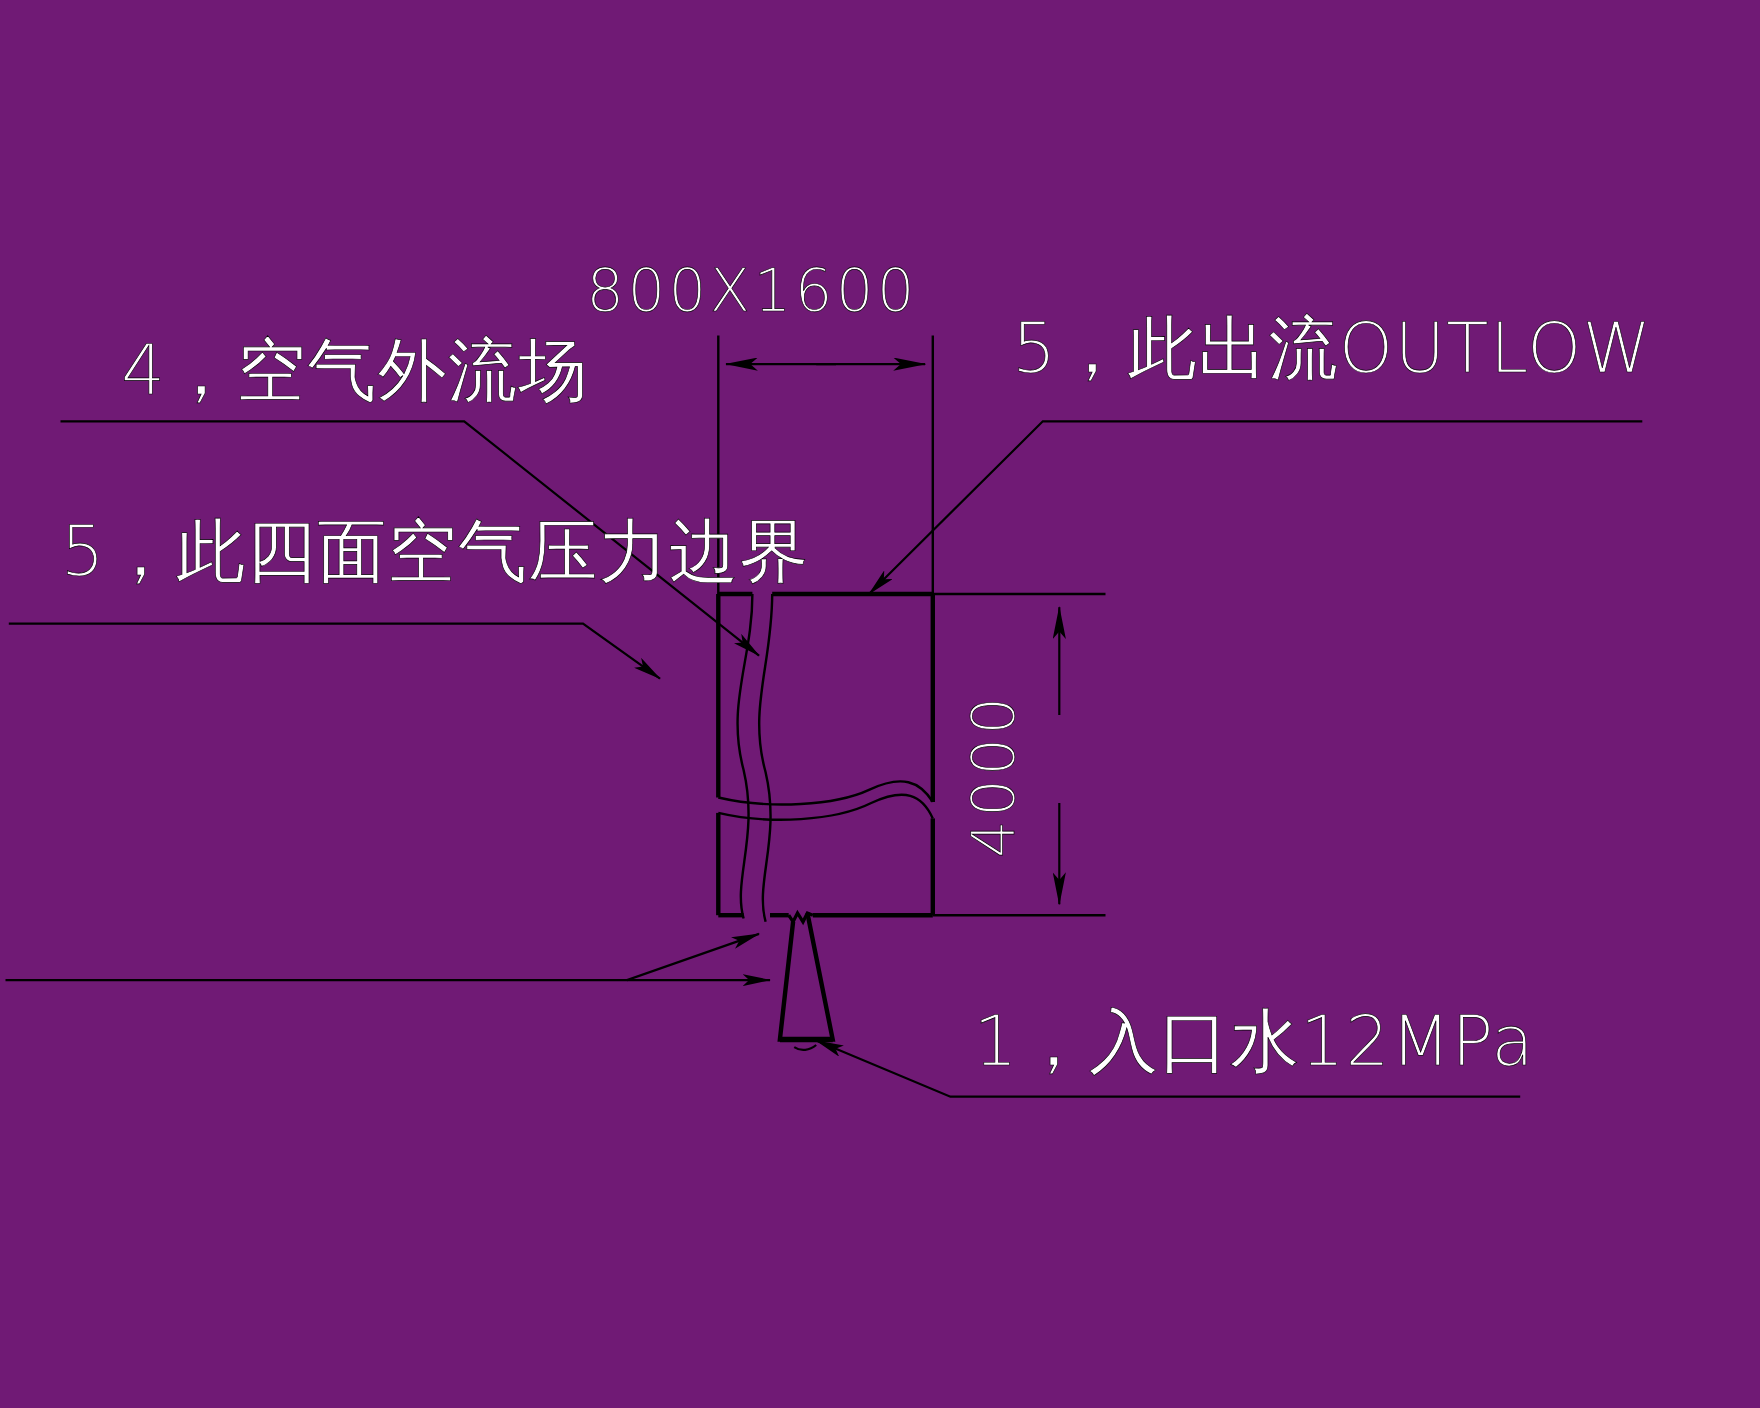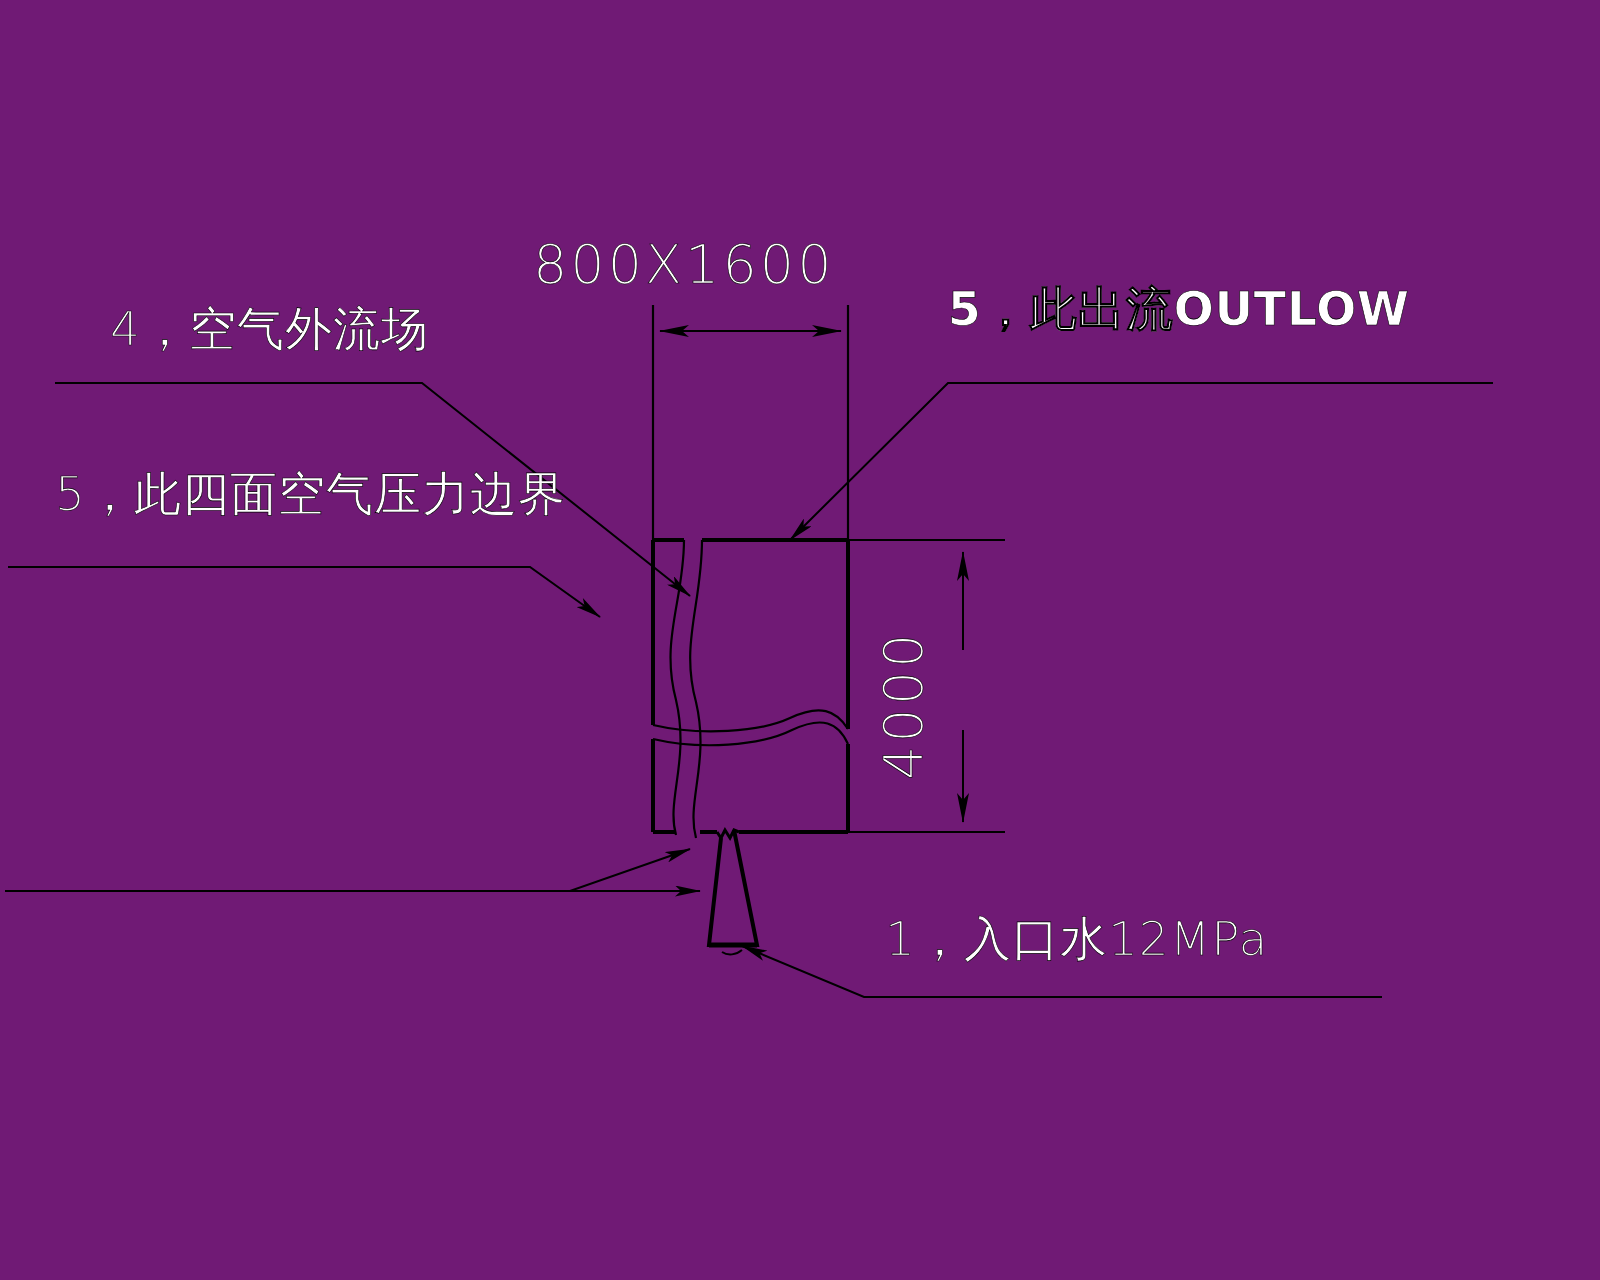--- a/index.html
+++ b/index.html
@@ -31,21 +31,21 @@
     font-family: "DejaVu Sans", sans-serif;
     font-weight: 300;
     white-space: nowrap;
     letter-spacing: 1px;
     -webkit-text-stroke: 0.6px #000000;
     -webkit-text-fill-color: #ffffff;
     color: #ffffff;
     user-select: none;
   }
   .label-text {
-    font-size: 47px;
+    font-size: 63px;
     line-height: 1;
   }
   .dim-text {
     font-size: 54px;
     line-height: 1;
     letter-spacing: 3px;
   }
   .dim-vert {
     transform-origin: left top;
     transform: rotate(-90deg);
@@ -135,18 +135,18 @@
   </svg>
 
   <div class="cadtext dim-text" style="left:533px; top:238px;">800X1600</div>
 
   <div class="cadtext dim-text dim-vert" style="left:877px; top:780px;">4000</div>
 
   <div class="cadtext label-text" style="left:110px; top:305px;">4，空气外流场</div>
 
   <div class="cadtext label-text" style="left:55px; top:470px;">5，此四面空气压力边界</div>
 
-  <div class="cadtext label-text" style="left:948px; top:285px;font-weight:bold;">5，此出流OUTLOW</div>
+  <div class="cadtext label-text" style="left:920px; top:285px;">5，此出流OUTLOW</div>
 
 
   <div class="cadtext label-text" style="left:885px; top:915px;text-align:center;">1，入口水12MPa</div>
 
 </div>
 
 </body></html>

